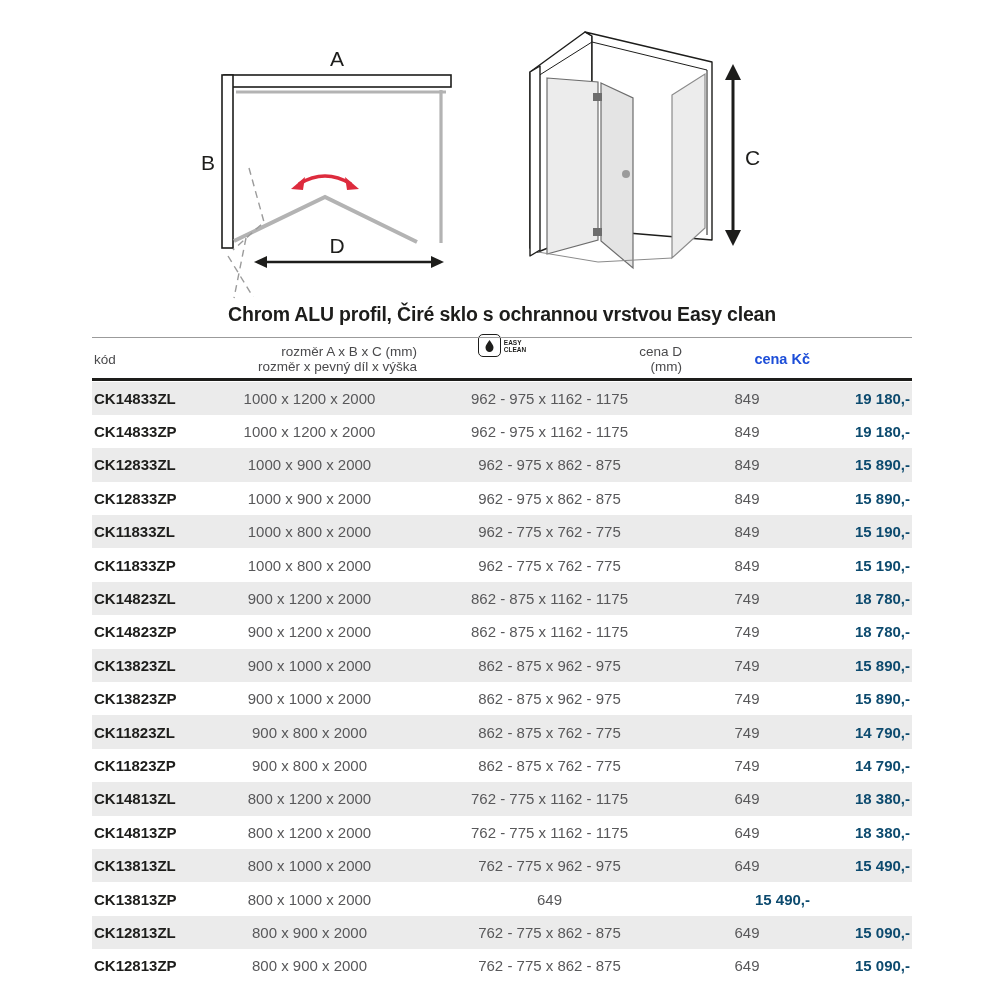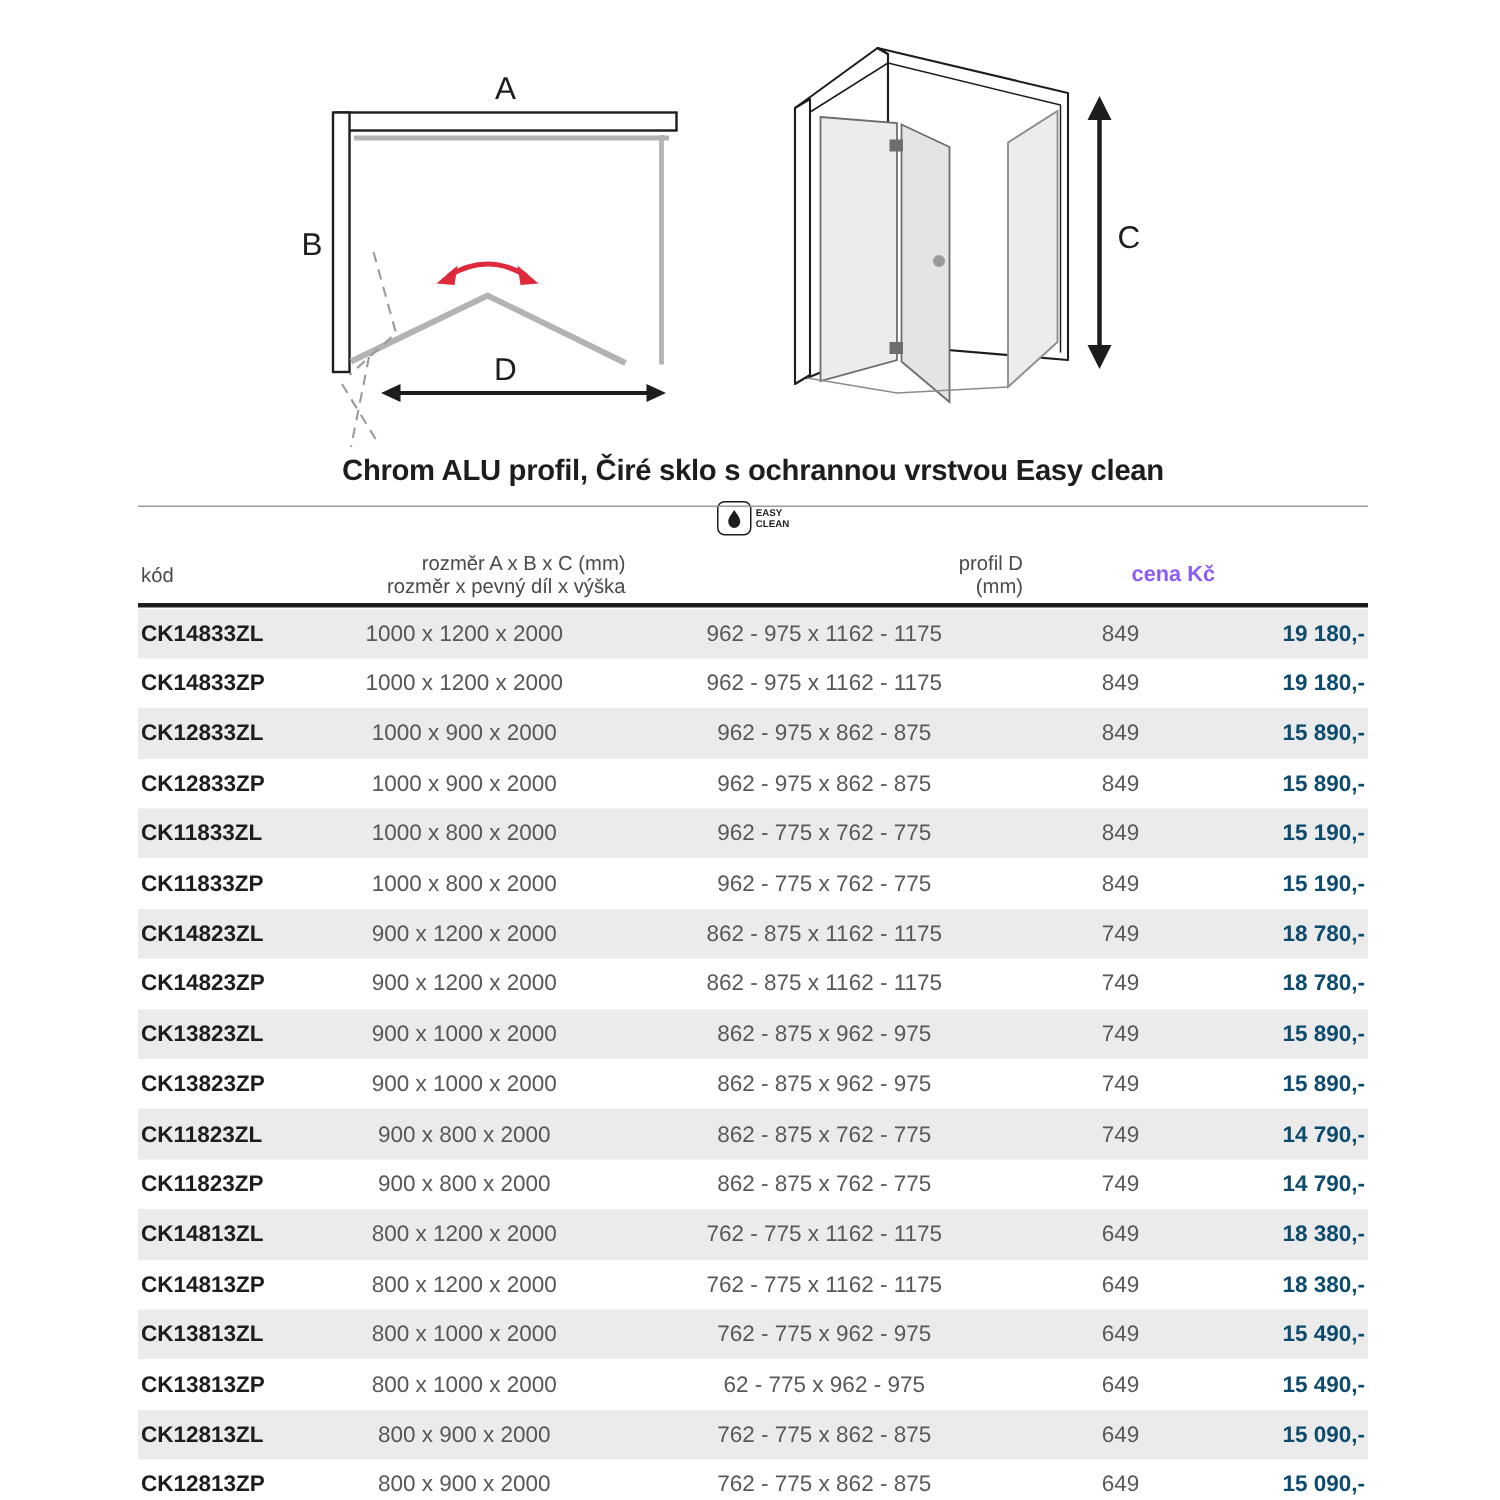--- a/index.html
+++ b/index.html
@@ -14,25 +14,25 @@
   .title-row{position:absolute;left:92px;top:303px;width:820px;display:flex;align-items:center;gap:8px;flex-direction:column;}
   .page-title{font-size:19.5px;font-weight:bold;color:#1d1d1b;letter-spacing:-0.2px;white-space:nowrap;}
   .ec-badge{display:flex;align-items:center;gap:3px;}
   .ec-box{width:21px;height:21px;border:1.6px solid #1d1d1b;border-radius:5px;display:flex;align-items:center;justify-content:center;background:#fff;}
   .ec-text{font-size:6.5px;line-height:7px;font-weight:bold;color:#1d1d1b;letter-spacing:0;}
 
   .title-rule{position:absolute;left:92px;top:337px;width:820px;height:1px;background:#9b9b9b;}
 
   
   .table-wrap{position:absolute;left:92px;top:341px;width:820px;}
-  .thead{display:grid;grid-template-columns:110px 215px 265px 130px 100px;height:36px;align-items:center;margin-top:24px;}
+  .thead{display:grid;grid-template-columns:110px 215px 265px 130px 100px;height:36px;align-items:center;}
   .th{font-size:13.5px;color:#4a4a4c;line-height:15px;text-align:right;}
   .th .l2{display:block;}
   .th.h-kod{text-align:left;padding-left:2px;}
-  .th.h-cena{text-align:right;font-weight:bold;color:#8b5cf6;font-size:14.5px;padding-right:2px;}
+  .th.h-cena{text-align:right;font-weight:bold;color:#1d4ed8;font-size:14.5px;padding-right:2px;}
   .head-rule{height:2.5px;background:#1d1d1b;margin-top:1px;}
   .tbody{display:flex;flex-direction:column;height:601px;margin-top:1px;}
   .trow{flex:1;display:grid;grid-template-columns:110px 215px 265px 130px 100px;align-items:center;}
   .trow.alt{background:#ebebeb;}
   .tc{font-size:15px;color:#58585a;text-align:center;white-space:nowrap;}
   .tc.c0{font-weight:bold;color:#1d1d1b;text-align:left;padding-left:2px;font-size:15px;}
   .tc.c4{font-weight:bold;color:#0c4a6e;text-align:right;padding-right:2px;}
 </style>
 </head>
 <body>
@@ -125,21 +125,21 @@
   <div class="table-wrap">
     <div class="thead">
       <div class="th h-kod">
         <span>kód</span>
       </div>
       <div class="th">
         <span>rozměr A x B x C (mm)</span>
         <span class="l2">rozměr x pevný díl x výška</span>
       </div>
       <div class="th">
-        <span>profil D</span>
+        <span>cena D</span>
         <span class="l2">(mm)</span>
       </div>
       <div class="th h-cena">
         <span>cena Kč</span>
       </div>
     </div>
     <div class="head-rule"></div>
     <div class="tbody">
         <div class="trow alt">
           <span class="tc c0">CK14833ZL</span>
@@ -242,21 +242,20 @@
         <div class="trow alt">
           <span class="tc c0">CK13813ZL</span>
           <span class="tc c1">800 x 1000 x 2000</span>
           <span class="tc c2">762 - 775 x 962 - 975</span>
           <span class="tc c3">649</span>
           <span class="tc c4">15 490,-</span>
         </div>
         <div class="trow">
           <span class="tc c0">CK13813ZP</span>
           <span class="tc c1">800 x 1000 x 2000</span>
-          <span class="tc c2">62 - 775 x 962 - 975</span>
           <span class="tc c3">649</span>
           <span class="tc c4">15 490,-</span>
         </div>
         <div class="trow alt">
           <span class="tc c0">CK12813ZL</span>
           <span class="tc c1">800 x 900 x 2000</span>
           <span class="tc c2">762 - 775 x 862 - 875</span>
           <span class="tc c3">649</span>
           <span class="tc c4">15 090,-</span>
         </div>

